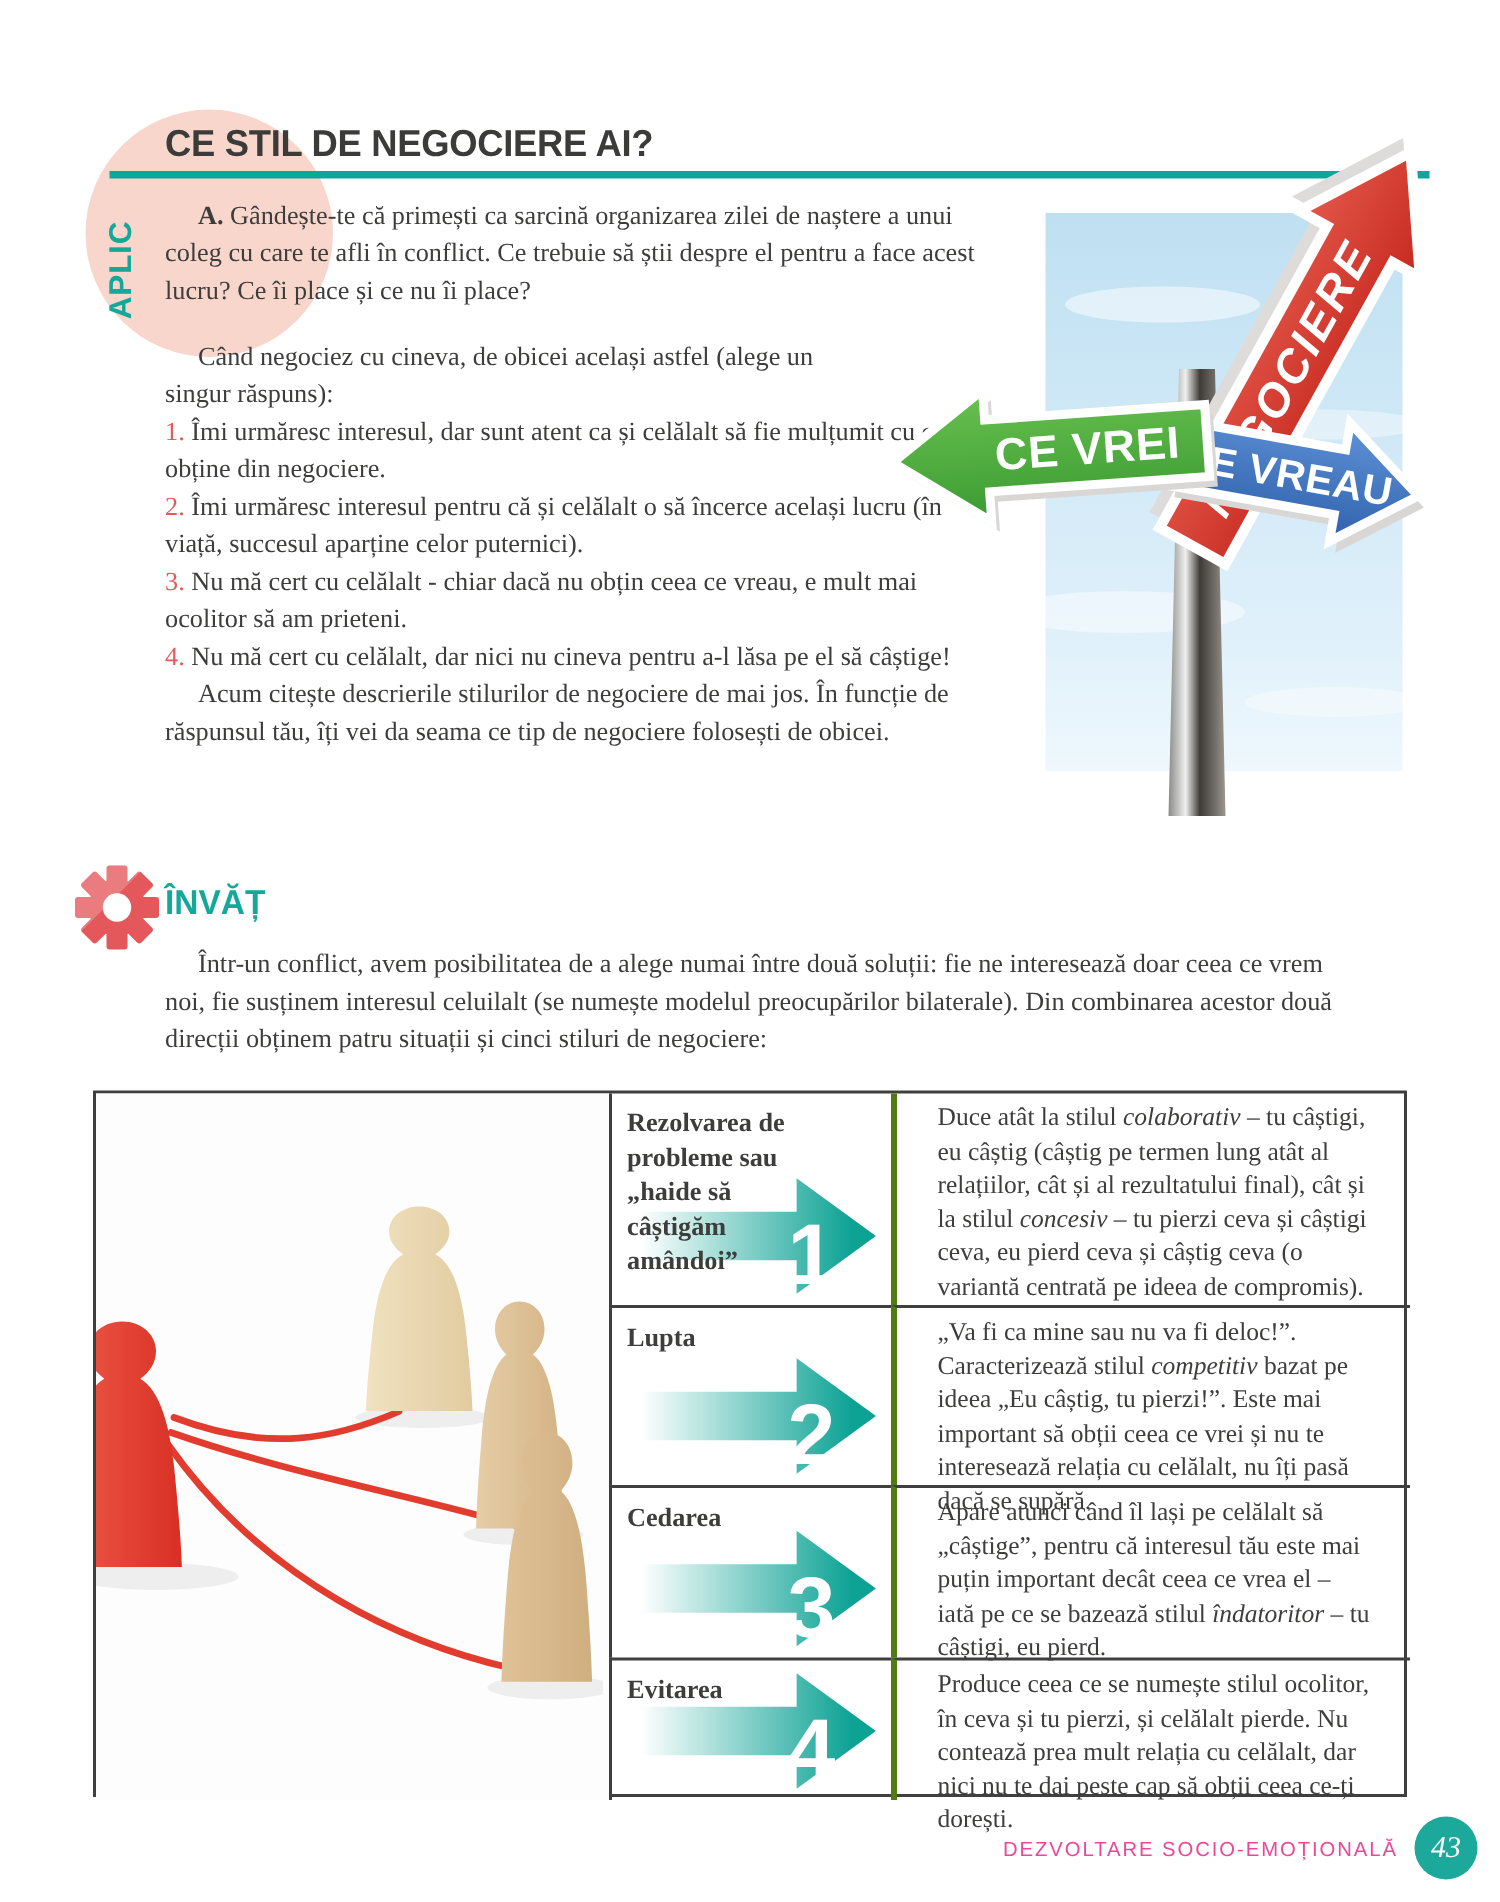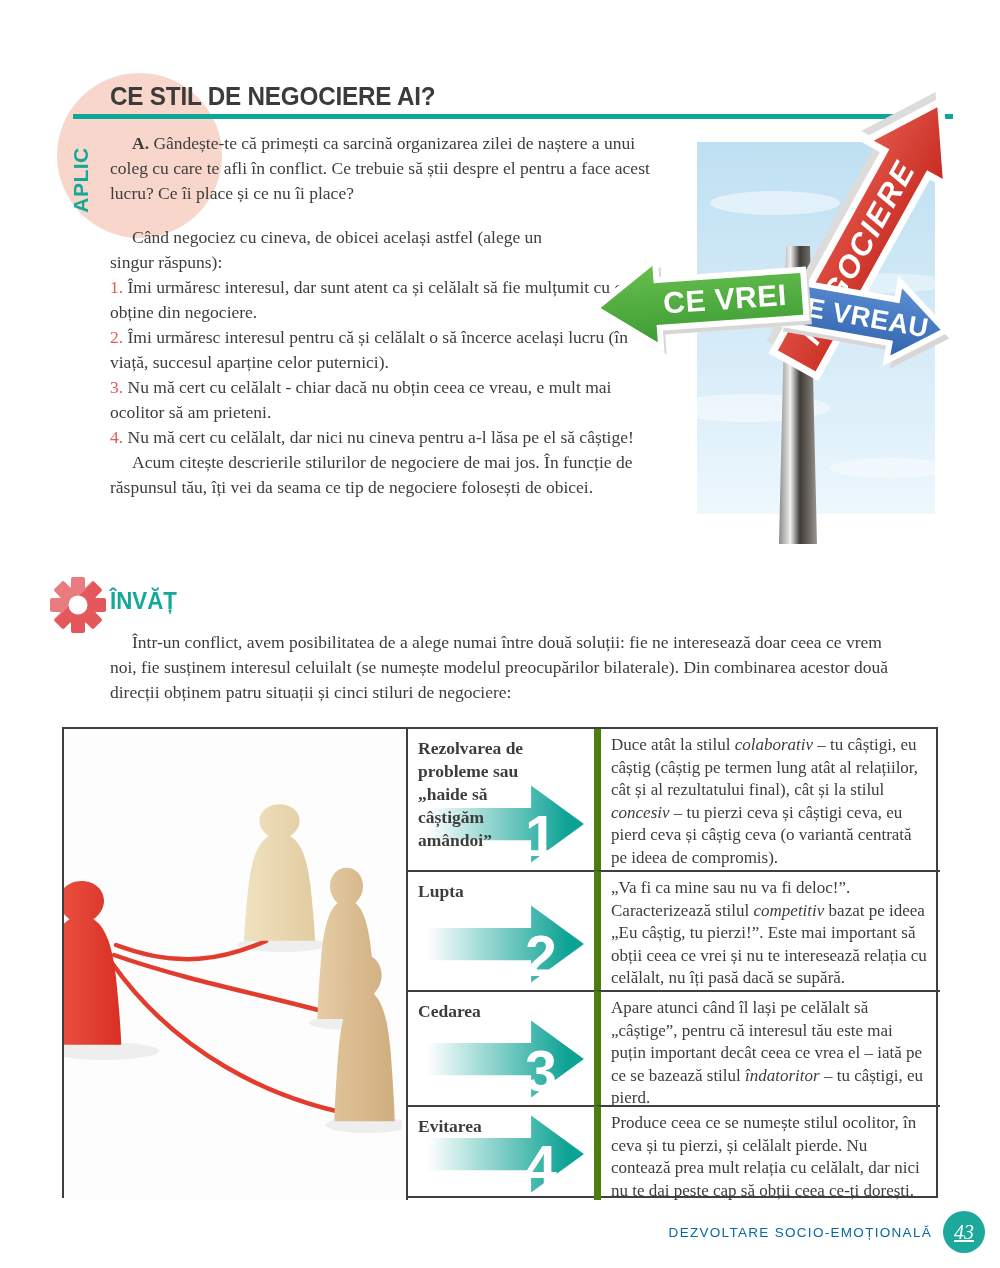--- a/index.html
+++ b/index.html
@@ -41,37 +41,37 @@
 
   
   .styles-table{position:absolute;left:62px;top:727px;width:876px;height:471px;display:grid;
                 grid-template-columns:342px 188px 346px;grid-template-rows:141px 120px 115px 95px;
                 border:2.5px solid #3f3f3f;box-sizing:border-box;}
   .cell{box-sizing:border-box;}
   .photo{grid-column:1;grid-row:1/5;background:#fdfdfd;}
   .name{grid-column:2;border-left:2px solid #3f3f3f;position:relative;padding:8px 10px;
         font-weight:bold;font-size:17.5px;line-height:23px;overflow:hidden;}
   .name .nm{position:relative;z-index:1;display:inline-block;max-width:114px;}
-  .desc{grid-column:3;border-left:7px solid #4d7c0f;padding:5px 10px 0;font-size:17px;
+  .desc{grid-column:3;border-left:4px solid #4d7c0f;padding:5px 27px 0;font-size:17px;
         line-height:22.5px;}
   .r2{border-top:2px solid #3f3f3f;grid-row:2;}
   .r3{border-top:2px solid #3f3f3f;grid-row:3;}
   .r4{border-top:2px solid #3f3f3f;grid-row:4;}
   .r1{grid-row:1;}
   .arrow-wrap{position:absolute;right:0;bottom:3px;width:176px;height:86px;z-index:0;}
   .arrow-wrap svg{display:block;width:100%;height:100%;}
   .arrow-num{font-family:"Liberation Sans",sans-serif;font-weight:bold;fill:#fff;}
 
   
   .footer{position:absolute;right:15px;top:1211px;display:flex;align-items:center;gap:11px;}
   .ftext{font-family:"Liberation Sans",sans-serif;font-size:13.5px;letter-spacing:1.3px;
-         color:#0369a1;}
+         color:#ec4899;}
   .fnum{width:42px;height:42px;border-radius:50%;background:#1ca89b;color:#fff;display:flex;
         align-items:center;justify-content:center;font-style:italic;font-size:20px;
-        font-family:"Liberation Serif",serif;text-decoration:underline;}
+        font-family:"Liberation Serif",serif;}
 </style>
 </head>
 <body>
 
 <div class="page">
 
   <div class="pink-circle"></div>
   <div class="aplic">APLIC</div>
   <h1 class="title">CE STIL DE NEGOCIERE AI?</h1>
   <div class="rule"></div>

